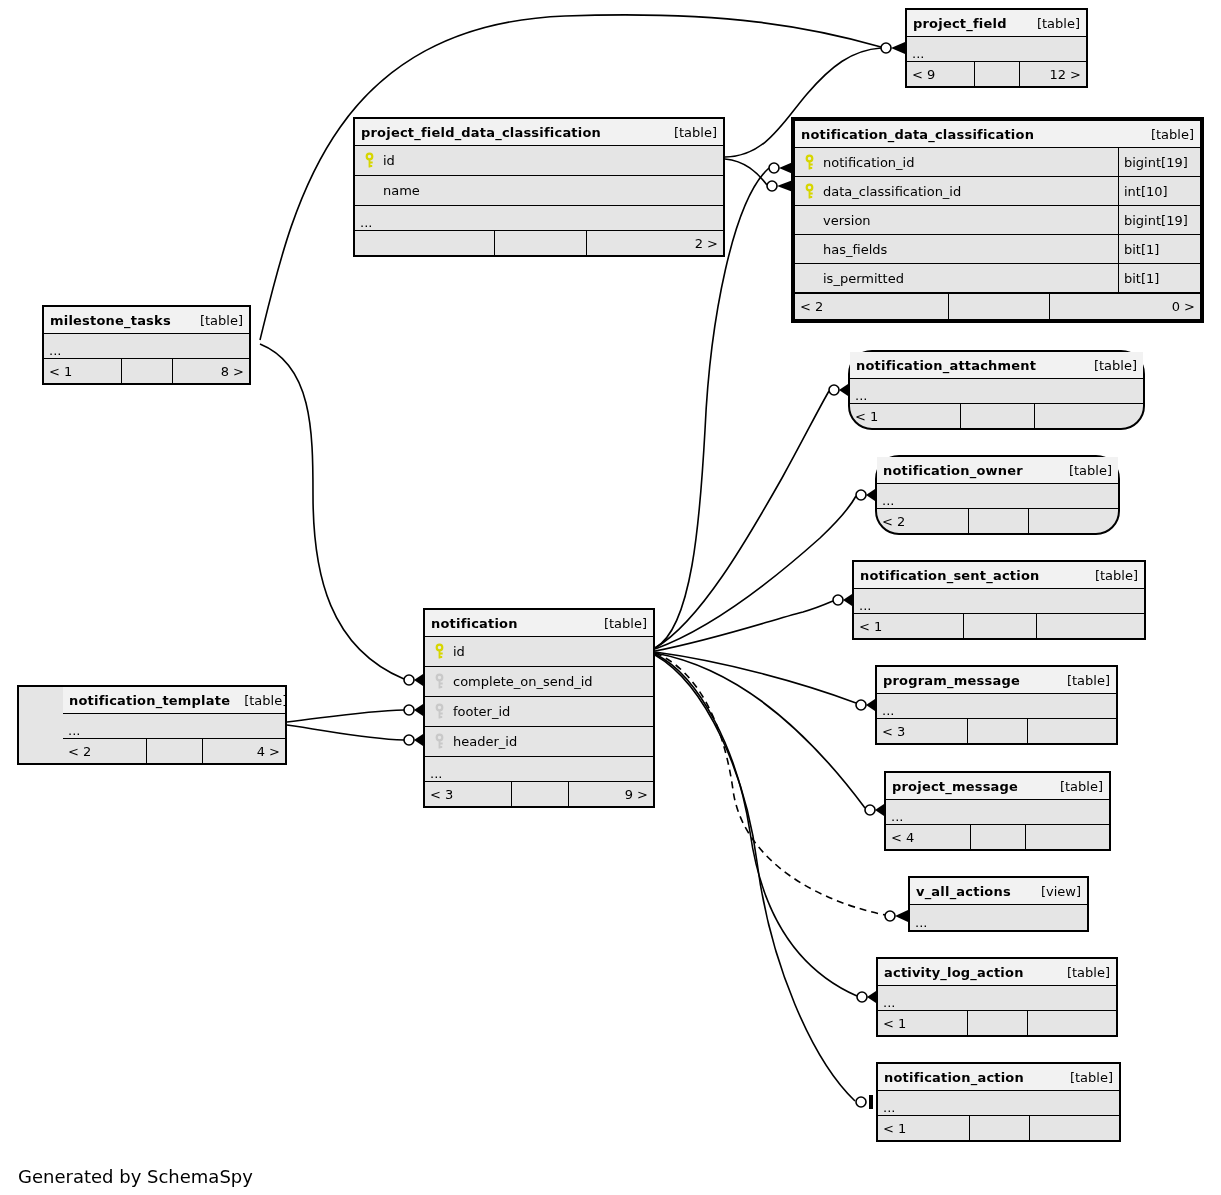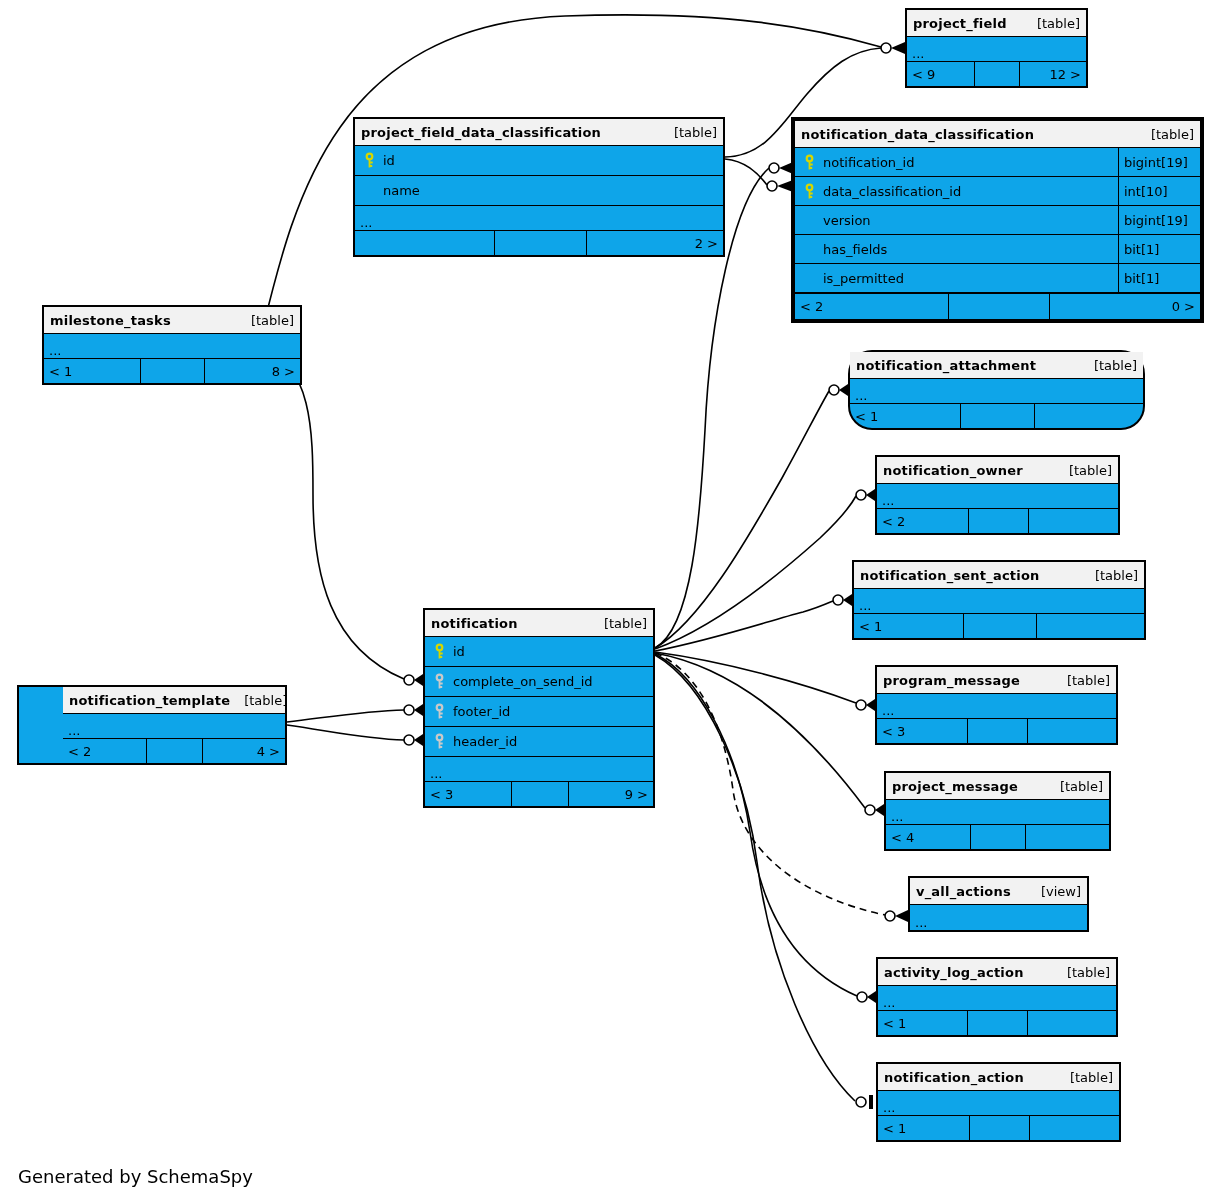--- a/index.html
+++ b/index.html
@@ -8,21 +8,21 @@
     position:relative; width:1221px; height:1195px; overflow:hidden;
     font-family:"DejaVu Sans","Liberation Sans",sans-serif; font-size:13px; color:#000;
   }
   #rel-layer { position:absolute; left:0; top:0; z-index:0; }
   .rel { fill:none; stroke:#000; stroke-width:1.6; }
   .rel.dashed { stroke-dasharray:7 5; }
   .conn-circle { fill:#fff; stroke:#000; stroke-width:1.6; }
   .crowfoot { fill:#000; stroke:none; }
   .conn-bar { fill:#000; }
 
-  .tbl { position:absolute; z-index:1; background:#0ea5e9; border:2px solid #000; }
+  .tbl { position:absolute; z-index:1; background:#e5e5e5; border:2px solid #000; }
   .tbl.thick { border-width:4px; }
   .hdr {
     display:flex; align-items:center; height:27px; padding:0 6px;
     background:#f2f2f2; border-bottom:1px solid #000;
   }
   .ttl { font-weight:bold; font-size:13px; letter-spacing:.2px; }
   .badge { margin-left:auto; padding-left:14px; font-size:13px; }
   .row { display:flex; align-items:center; border-bottom:1px solid #000; }
   .row:last-child { border-bottom:none; }
   .col-row { height:30px; }
@@ -220,21 +220,21 @@
     <span class="colname">is_permitted</span>
     <span class="coltype">bit[1]</span>
   </div>
   <div class="ftr" style="border-top:1px solid #000;">
     <span class="fcell fl">&lt; 2</span>
     <span class="fcell fm"></span>
     <span class="fcell fr">0 &gt;</span>
   </div>
 </div>
 
-<div class="tbl" style="left:42px; top:305px; width:260px;">
+<div class="tbl" style="left:42px; top:305px; width:209px;">
   <div class="hdr">
     <span class="ttl">milestone_tasks</span>
     <span class="badge">[table]</span>
   </div>
   <div class="row row-ellipsis">
       <span>...</span>
     </div>
   <div class="ftr">
     <span class="fcell fl">&lt; 1</span>
     <span class="fcell fm"></span>
@@ -250,21 +250,21 @@
   <div class="row row-ellipsis">
       <span>...</span>
     </div>
   <div class="ftr">
     <span class="fcell fl">&lt; 1</span>
     <span class="fcell fm"></span>
     <span class="fcell fr"></span>
   </div>
 </div>
 
-<div class="tbl" style="left:875px; top:455px; width:245px;">
+<div class="tbl" style="left:875px; top:455px; width:245px;border-radius:24px;">
   <div class="hdr">
     <span class="ttl">notification_owner</span>
     <span class="badge">[table]</span>
   </div>
   <div class="row row-ellipsis">
       <span>...</span>
     </div>
   <div class="ftr">
     <span class="fcell fl">&lt; 2</span>
     <span class="fcell fm"></span>

